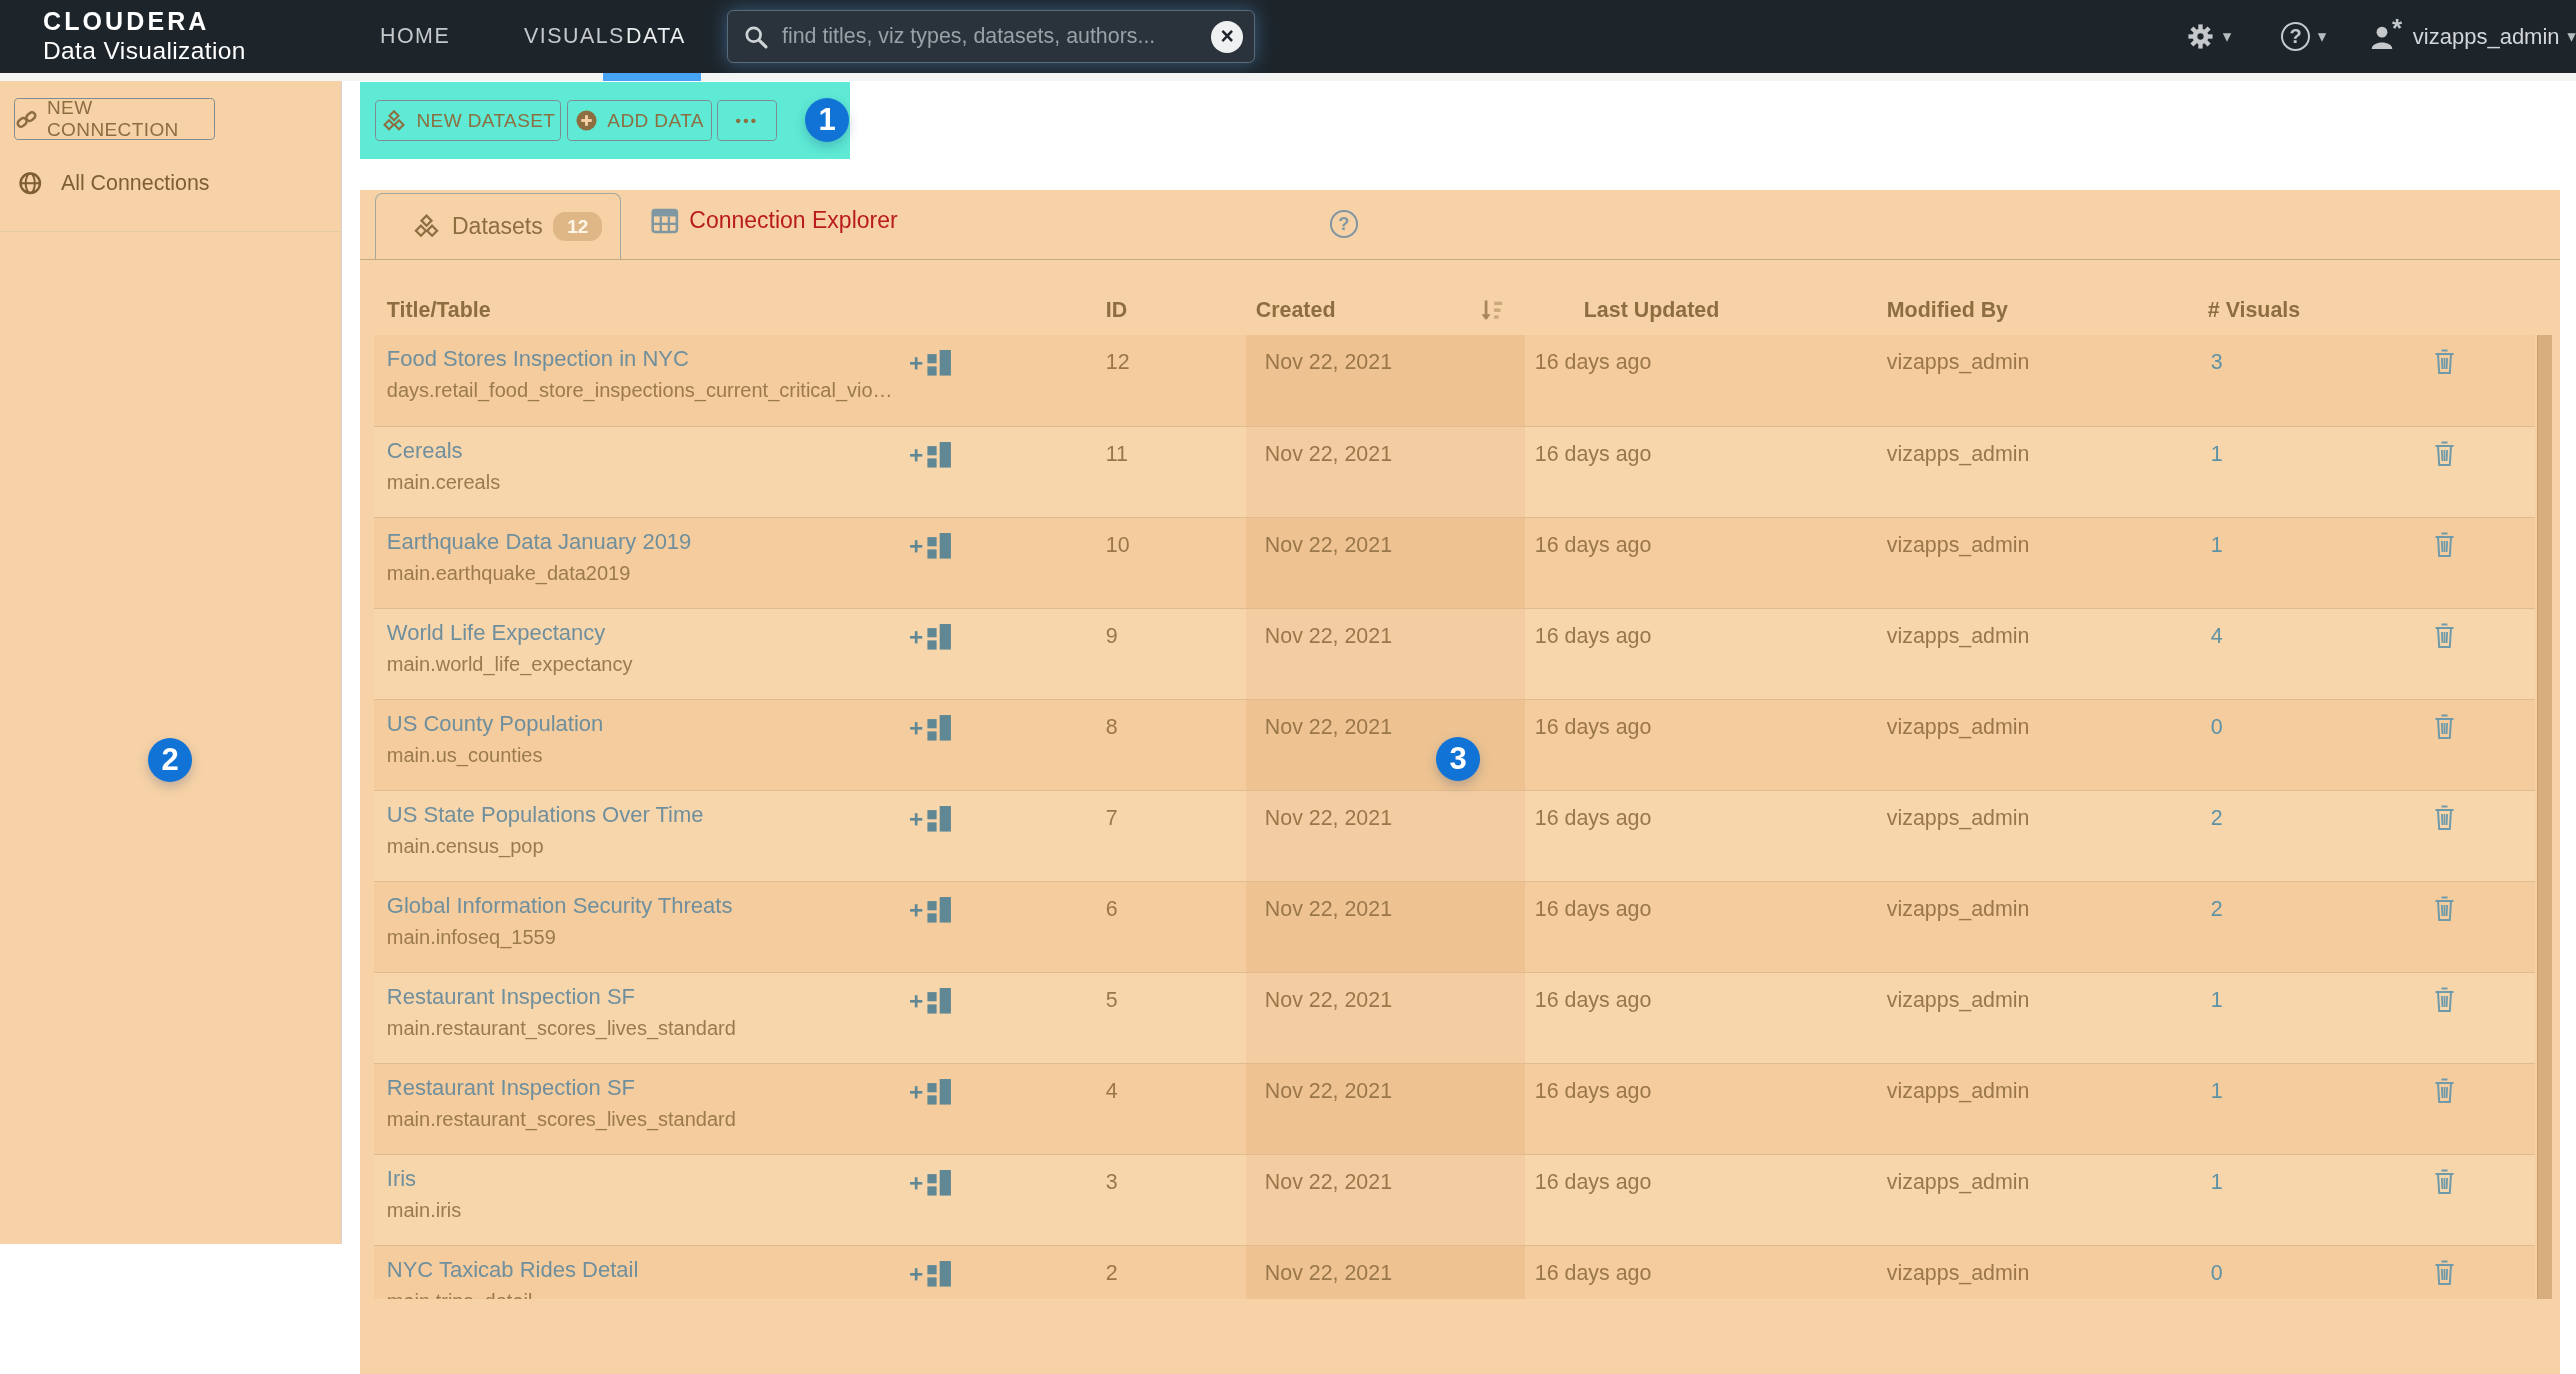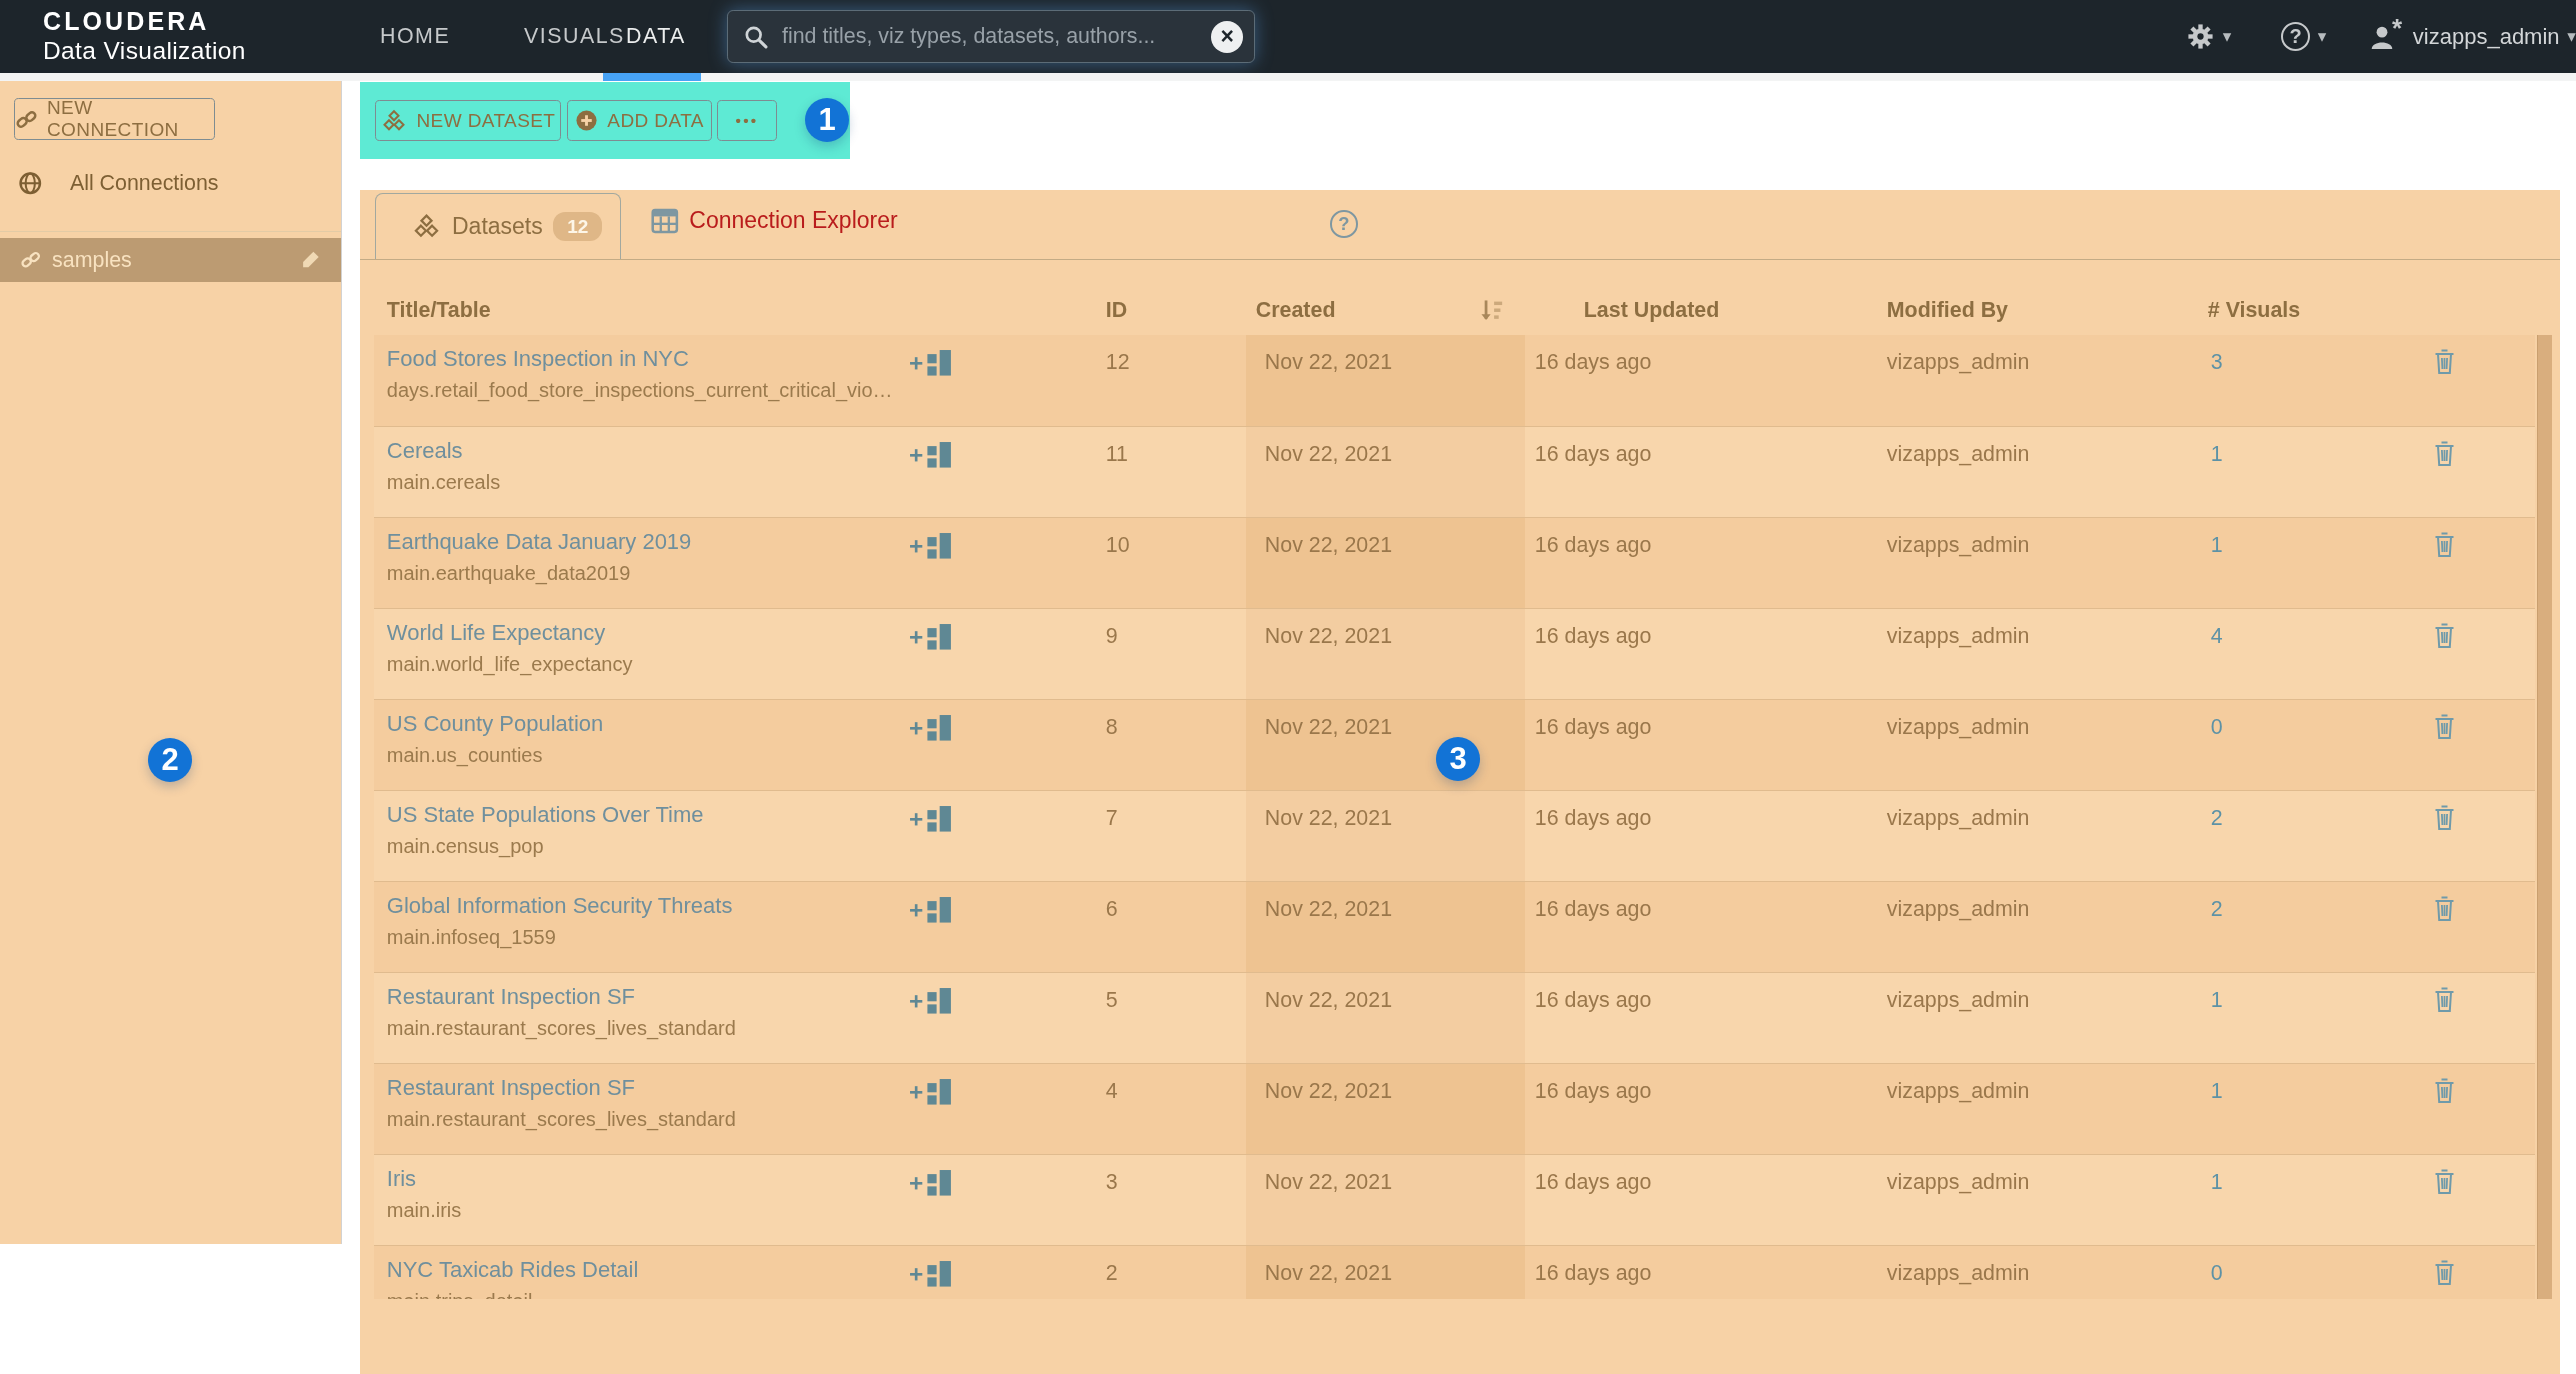--- a/index.html
+++ b/index.html
@@ -28,21 +28,21 @@
   .caret{font-size:17px;color:#b6bbbe;margin-left:7.7px;}
   .username{font-size:22px;color:#d3d6d8;margin-left:7.7px;}
   .asterisk{font-size:26px;font-weight:bold;color:#c6c9cb;position:relative;top:-7.7px;left:-3.1px;}
   
   .sidebar{position:absolute;left:0;top:81px;width:342px;height:1163px;background:#f7d2a6;
            border-right:1.5px solid #d2d2d2;box-sizing:border-box;}
   .btn{border:1.5px solid #7e8c91;border-radius:4.6px;color:#8d6e41;background:transparent;
        display:flex;align-items:center;justify-content:center;gap:9.2px;font-size:19px;
        letter-spacing:0.4px;box-sizing:border-box;cursor:pointer;}
   .sb-newconn{position:absolute;left:13.8px;top:17px;width:201px;height:42px;}
-  .sb-allconn{position:absolute;left:18.4px;top:90px;display:flex;align-items:center;gap:27px;
+  .sb-allconn{position:absolute;left:18.4px;top:90px;display:flex;align-items:center;gap:18px;
               color:#7d5f33;font-size:21.4px;cursor:pointer;}
   .sb-divider{position:absolute;left:0;top:150px;width:100%;border-top:0.8px solid #e3cba6;}
   .sb-item{position:absolute;left:0;top:157px;width:100%;height:44px;background:#bc9b72;
            color:#f8e2c0;display:flex;align-items:center;gap:10.7px;padding-left:20px;
            box-sizing:border-box;font-size:21.4px;cursor:pointer;}
   .sb-item .pencil{position:absolute;right:20px;color:#f0d9b4;}
   
   .toolbar{position:absolute;left:360px;top:82px;width:490px;height:77px;background:#5eead4;}
   .tb-newdataset{position:absolute;left:15.3px;top:18.4px;width:186px;height:41px;}
   .tb-adddata{position:absolute;left:207px;top:18.4px;width:145px;height:41px;}
@@ -164,32 +164,20 @@
     </div>
     <div class="sb-allconn">
       <svg class="icon" width="24.5" height="24.5" viewBox="0 0 24 24">
         <circle cx="12" cy="12" r="9.5" fill="none" stroke="#7d5f33" stroke-width="2.4"></circle>
         <ellipse cx="12" cy="12" rx="4.5" ry="9.5" fill="none" stroke="#7d5f33" stroke-width="2"></ellipse>
         <line x1="2.5" y1="12" x2="21.5" y2="12" stroke="#7d5f33" stroke-width="2"></line>
       </svg>
       <span>All Connections</span>
     </div>
     <div class="sb-divider"></div>
-    <div class="sb-item">
-      <svg class="icon" width="21.4" height="21.4" viewBox="0 0 24 24">
-        <g fill="none" stroke="#f8e2c0" stroke-width="2.6" stroke-linecap="round">
-          <rect x="2.5" y="11.5" width="10" height="7" rx="3.5" transform="rotate(-40 7.5 15)"></rect>
-          <rect x="11.5" y="5.5" width="10" height="7" rx="3.5" transform="rotate(-40 16.5 9)"></rect>
-        </g>
-      </svg>
-      <span>samples</span>
-      <svg class="icon pencil" width="21.4" height="21.4" viewBox="0 0 24 24">
-        <path d="M15 3 l6 6 L9.5 20.5 H3.5 v-6 z" fill="#f0d9b4"></path>
-      </svg>
-    </div>
   </div>
 
   <div class="toolbar">
     <div class="btn tb-newdataset">
       <svg class="icon" width="26" height="24.5" viewBox="0 0 26 24">
         <g fill="none" stroke="#8d6e41" stroke-width="2">
           <path d="M13 2 l4.5 4.5 L13 11 l-4.5 -4.5 z"></path>
           <path d="M8 11 l4.5 4.5 L8 20 l-4.5 -4.5 z"></path>
           <path d="M18 11 l4.5 4.5 L18 20 l-4.5 -4.5 z"></path>
         </g>

